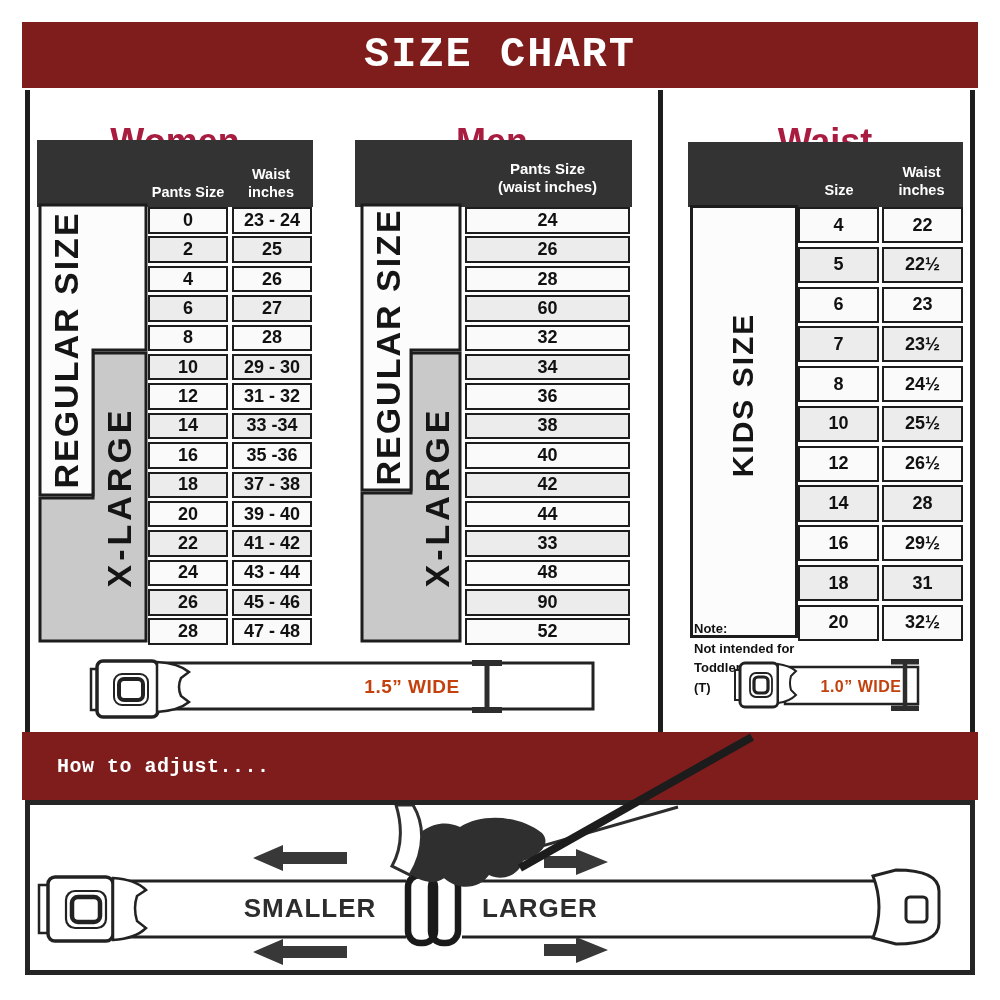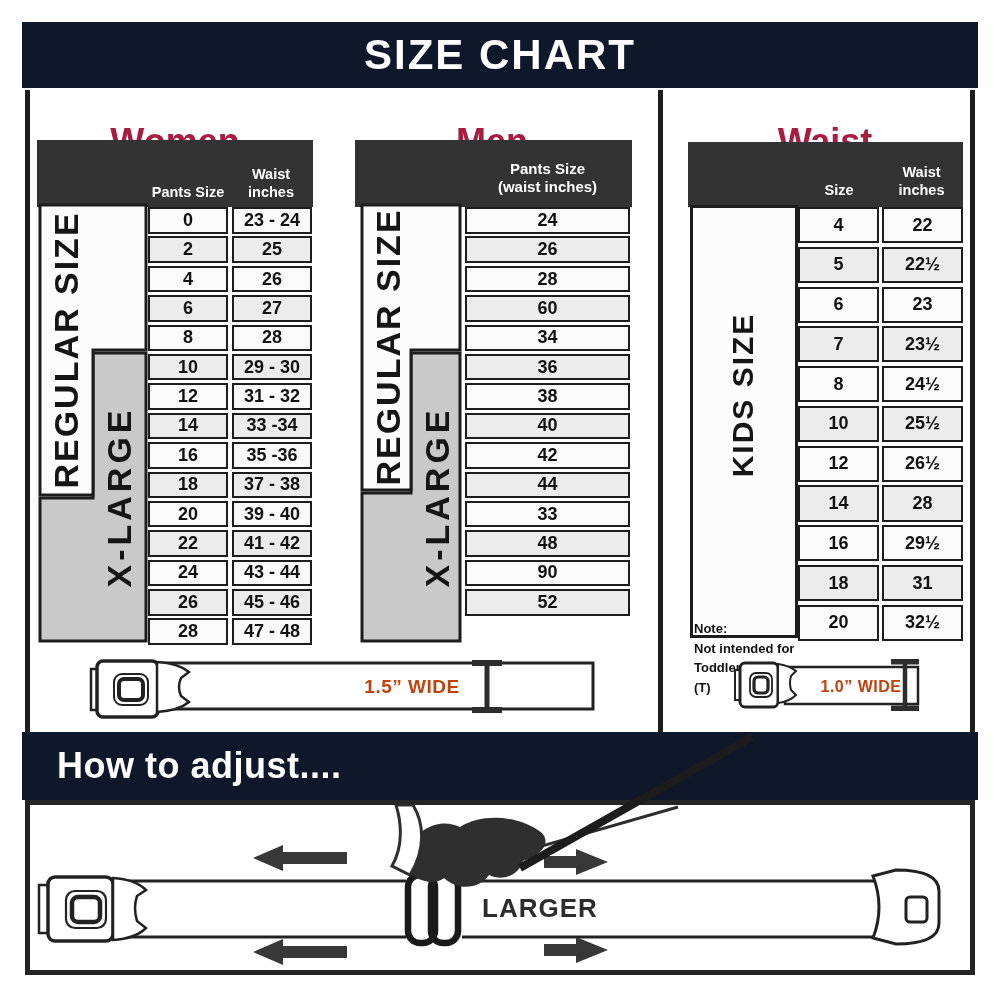--- a/index.html
+++ b/index.html
@@ -1,19 +1,19 @@
 <!DOCTYPE html>
 <html><head>
 <meta charset="utf-8">
 <style>
   html,body{margin:0;padding:0;background:#ffffff;}
   .page{position:relative;width:1000px;height:1000px;background:#fff;
         font-family:"Liberation Sans",sans-serif;color:#111;overflow:hidden;}
   .abs{position:absolute;}
-  .band{background:#0f172a;color:#ffffff;}
+  .band{background:#7f1d1d;color:#ffffff;font-family:Liberation Mono, monospace;}
   .title-band{left:22px;top:22px;width:956px;height:66px;display:flex;align-items:center;justify-content:center;
               font-size:42px;font-weight:700;letter-spacing:2px;}
   .vline{background:#1d1d1d;}
   .heading{font-size:36px;font-weight:700;color:#a81c40;text-align:center;line-height:40px;margin-top:28px;}
   .thead{background:#333333;}
   .thead-label{color:#fff;font-weight:700;font-size:14.5px;text-align:center;line-height:18px;}
   .rows{display:flex;flex-direction:column;gap:2.9px;}
   .rows.kidsrows{gap:3.7px;}
   .trow{display:flex;gap:4px;height:26.5px;}
   .kidsrows .trow{height:36.1px;gap:3px;}
@@ -22,21 +22,21 @@
   .trow:nth-child(even) .cell{background:#ececec;}
   .vlabel{position:absolute;width:300px;height:32px;display:flex;align-items:center;justify-content:center;
           transform:rotate(-90deg);font-weight:700;font-size:34px;letter-spacing:2px;color:#151515;white-space:nowrap;z-index:3;}
   .vlabel.xl{letter-spacing:4px;}
   .vlabel.kids{font-size:30px;}
   .side-box{border:3px solid #1d1d1d;background:#fcfcfc;box-sizing:border-box;}
   .note{font-size:13px;font-weight:600;line-height:1.5;color:#111;}
   .belt-label{font-size:19px;font-weight:700;text-align:center;color:#c2410c;letter-spacing:0.5px;}
   .belt-label.small{font-size:16px;padding-left:23px;}
   .adjust-band{left:22px;top:732px;width:956px;height:68px;display:flex;align-items:center;
-               font-size:36px;font-weight:700;padding-left:35px;box-sizing:border-box;letter-spacing:0.5px;}
+               font-size:20px;font-weight:700;padding-left:35px;box-sizing:border-box;letter-spacing:0.5px;}
   .adjust-box{left:25px;top:800px;width:950px;height:175px;border:5px solid #252525;background:#fff;box-sizing:border-box;}
   .dir-label{font-size:26px;font-weight:700;color:#2d2d2d;text-align:center;letter-spacing:1px;}
   .overlay{z-index:5;pointer-events:none;}
 </style>
 </head>
 <body>
 
 <div class="page">
 
   <div class="abs band title-band">SIZE CHART</div>
@@ -144,20 +144,23 @@
       <div class="cell">24</div>
     </div>
       <div class="trow">
       <div class="cell">26</div>
     </div>
       <div class="trow">
       <div class="cell">28</div>
     </div>
       <div class="trow">
       <div class="cell">60</div>
+    </div>
+      <div class="trow">
+      <div class="cell">32</div>
     </div>
       <div class="trow">
       <div class="cell">34</div>
     </div>
       <div class="trow">
       <div class="cell">36</div>
     </div>
       <div class="trow">
       <div class="cell">38</div>
     </div>
@@ -301,15 +304,16 @@
 
       <path d="M375,64 C386,76 404,81 414,73 C430,87 450,83 459,70 C473,77 489,70 493,56 C512,50 521,38 512,28 C489,10 452,8 430,22 C410,12 388,24 378,42 C371,51 368,57 375,64 Z" fill="#2f2f2f"></path>
       <path d="M383,0 C394,18 396,44 380,70 L362,61 C374,40 371,16 366,0 Z" fill="#ffffff" stroke="#2f2f2f" stroke-width="3"></path>
     </svg>
   </div>
 
   <svg class="abs overlay" style="left:500px;top:730px;" width="270" height="145" viewBox="0 0 270 145">
     <line x1="20" y1="138" x2="252" y2="7" stroke="#1c1c1c" stroke-width="8"></line>
   </svg>
 
+  <div class="abs dir-label" style="left:230px;top:893px;width:160px;">SMALLER</div>
   <div class="abs dir-label" style="left:460px;top:893px;width:160px;">LARGER</div>
 
 </div>
 
 </body></html>

